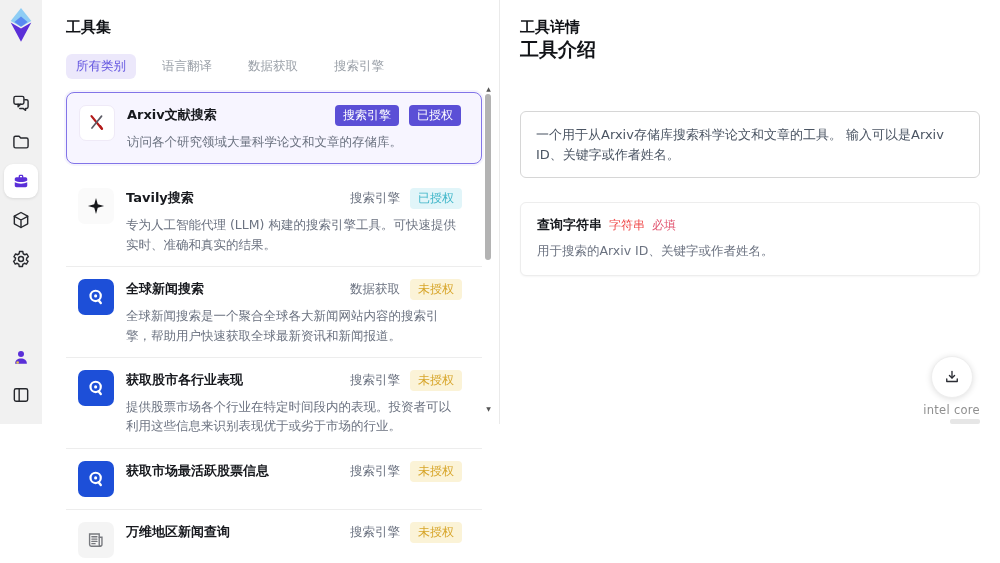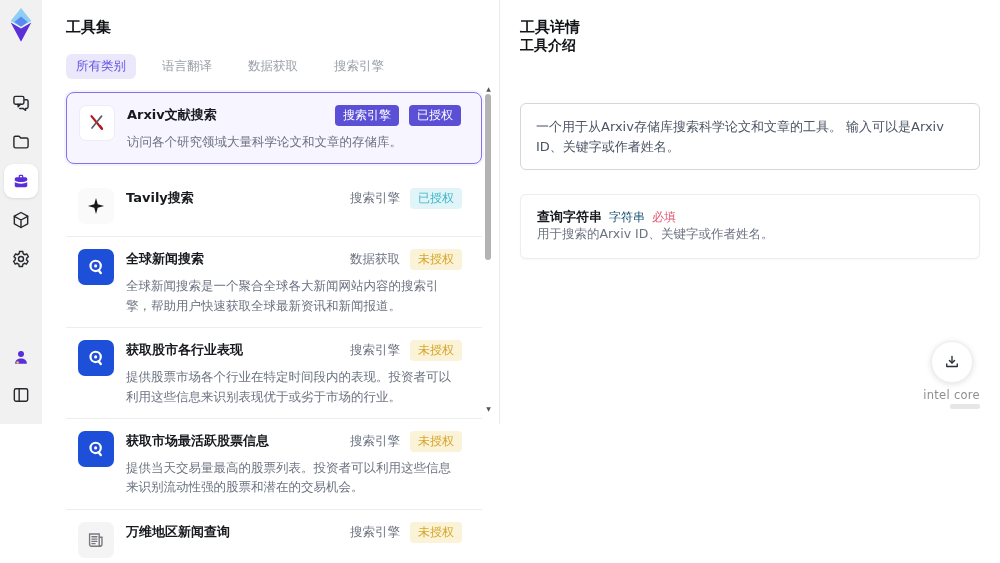--- a/index.html
+++ b/index.html
@@ -44,32 +44,32 @@
   .tool-desc { margin-top:6px; font-size:12.5px; color:#6b7280; line-height:1.55; }
 
   
   .vscroll { position:absolute; right:6px; top:86px; bottom:12px; width:9px; }
   .vs-arrow { position:absolute; left:0; width:9px; text-align:center; font-size:6px; color:#555; line-height:6px; }
   .vs-up { top:0; } .vs-down { bottom:0; }
   .vthumb { position:absolute; top:8px; left:1px; width:6px; height:166px; background:#b3b3b3; border-radius:3px; }
 
   
   .details-panel { flex:1; padding:18px 20px; position:relative; background:#fff; }
-  .section-title { font-size:14px; font-weight:bold; color:#121418; margin-bottom:14px; }
+  .section-title { font-size:19px; font-weight:bold; color:#121418; margin-bottom:14px; }
   .details-title { font-size:15px; font-weight:bold; color:#121418; }
   .intro-box { border:1px solid #d6d6d6; border-radius:6px; padding:13px 15px; font-size:13px; color:#4b5563; line-height:1.5; margin-bottom:24px; background:#fff;margin-top:48px; }
   .param-card { border:1px solid #ededed; border-radius:6px; padding:13px 16px 15px; background:#fff; box-shadow:0 1px 2px rgba(0,0,0,.04); }
   .param-head { display:flex; align-items:baseline; gap:7px; }
   .param-name { font-size:13px; font-weight:bold; color:#17191e; }
-  .param-type { font-size:12px; color:#0c4a6e; }
+  .param-type { font-size:12px; color:#ef4444; }
   .param-required { font-size:12px; color:#e25672; }
-  .param-desc { font-size:12.5px; color:#6b7280; }
-
-  
-  .corner { position:absolute; right:20px; bottom:15px; display:flex; flex-direction:column; align-items:center; }
+  .param-desc { margin-top:9px; font-size:12.5px; color:#6b7280; }
+
+  
+  .corner { position:absolute; right:20px; bottom:0; display:flex; flex-direction:column; align-items:center; }
   .download-btn { width:42px; height:42px; border-radius:50%; background:#fff; border:1px solid #eee; box-shadow:0 1px 6px rgba(0,0,0,.13); display:flex; align-items:center; justify-content:center; cursor:pointer; color:#2a2c33; }
   .download-btn svg { width:18px; height:18px; }
   .brand { margin-top:5px; font-size:11.5px; color:#8f8f8f; letter-spacing:.3px; }
   .brand-sub { height:5px; width:30px; background:#e6e6e6; border-radius:2px; margin:2px 0 0 auto; }
 </style>
 </head>
 <body>
 
 <div class="app">
 
@@ -166,20 +166,21 @@
             </svg>
           </span>
     <div class="tool-body">
       <div class="tool-head">
         <span class="tool-name">Tavily搜索</span>
         <span class="tool-badges">
           <span class="tool-cat badge-cat-plain">搜索引擎</span>
           <span class="tool-auth badge badge-auth-yes">已授权</span>
         </span>
       </div>
+      <p class="tool-desc">专为人工智能代理 (LLM) 构建的搜索引擎工具。可快速提供实时、准确和真实的结果。</p>
     </div>
   </div>
 
   <div class="tool-card">
     <span class="tool-icon icon-blueq">
             <svg viewBox="0 0 24 24" fill="none">
               <circle cx="11.6" cy="10.8" r="5.6" stroke="#fff" stroke-width="2.4"></circle>
               <circle cx="11.6" cy="10.8" r="1.7" fill="#fff"></circle>
               <path d="M14.8 15.6l2.4 3" stroke="#fff" stroke-width="2.6" stroke-linecap="round"></path>
             </svg>
@@ -225,21 +226,20 @@
             </svg>
           </span>
     <div class="tool-body">
       <div class="tool-head">
         <span class="tool-name">获取市场最活跃股票信息</span>
         <span class="tool-badges">
           <span class="tool-cat badge-cat-plain">搜索引擎</span>
           <span class="tool-auth badge badge-auth-no">未授权</span>
         </span>
       </div>
-      <p class="tool-desc">提供当天交易量最高的股票列表。投资者可以利用这些信息来识别流动性强的股票和潜在的交易机会。</p>
     </div>
   </div>
 
   <div class="tool-card">
     <span class="tool-icon icon-news">
             <svg viewBox="0 0 24 24" fill="none" stroke="#77797e" stroke-width="1.5" stroke-linecap="round">
               <path d="M5 5.5h10.5V17a1.8 1.8 0 0 0 1.8 1.8H6.8A1.8 1.8 0 0 1 5 17V5.5z"></path>
               <path d="M15.5 9h3v8a1.8 1.8 0 0 1-1.8 1.8"></path>
               <path d="M7.5 8.5h5.5M7.5 11h5.5M7.5 13.5h5.5M7.5 16h3.5"></path>
             </svg>

